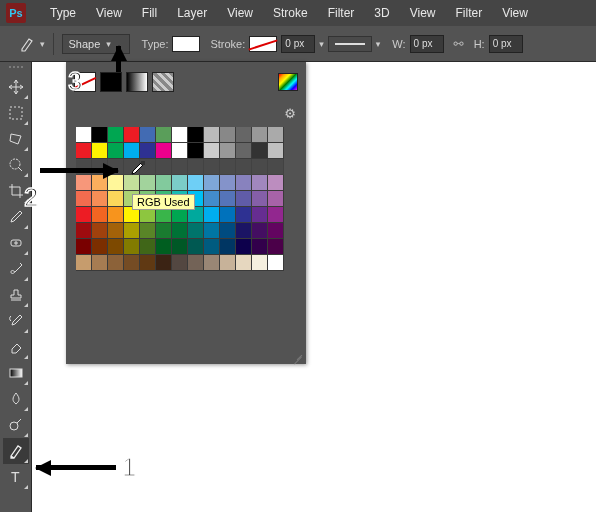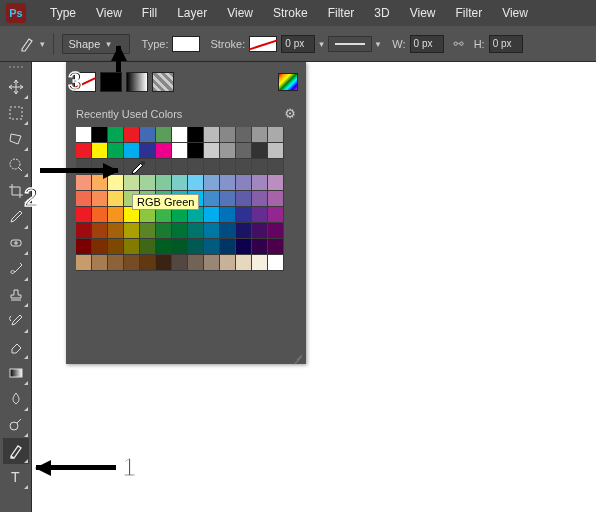--- a/index.html
+++ b/index.html
@@ -235,21 +235,20 @@
 
 <div class="swatches-panel">
   <div class="top-row">
     <div class="fs-swatch fs-none"></div>
     <div class="fs-swatch fs-solid"></div>
     <div class="fs-swatch fs-grad"></div>
     <div class="fs-swatch fs-pattern"></div>
     <div class="rainbow"></div>
   </div>
   <div class="recent-bar">
-    <span class="recent-label">Recently Used Colors</span>
     <span class="gear">⚙</span>
   </div>
   <div class="grid" id="swatch-grid">
       <div class="grid-row">
         <div class="cell" style="background: rgb(255, 255, 255);"></div>
         <div class="cell" style="background: rgb(0, 0, 0);"></div>
         <div class="cell" style="background: rgb(0, 166, 81);"></div>
         <div class="cell" style="background: rgb(237, 28, 36);"></div>
         <div class="cell" style="background: rgb(66, 107, 179);"></div>
         <div class="cell" style="background: rgb(90, 158, 90);"></div>
@@ -385,21 +384,21 @@
   <div class="resize-grip"></div>
 </div>
 
 <div class="eyedrop-cursor">
   <svg width="18" height="18">
       <path d="M14 2 L16 4 L7 13 L4 14 L5 11 Z" fill="#fff" stroke="#000" stroke-width="1"></path>
       <rect x="13" y="1" width="4" height="4" fill="#333"></rect>
     </svg>
 </div>
 
-<div class="tooltip">RGB Green</div>
+<div class="tooltip">RGB Used</div>
 
 <div class="callout" style="left:36px; top:452px;">
   <div class="arrow-line rev" style="width:80px;"></div>
   <span class="num" style="margin-left:6px;">1</span>
 </div>
 
 <div class="callout" style="left:24px; top:182px;">
   <span class="num">2</span>
 </div>
 <div style="position:absolute;left:40px;top:168px;z-index:50;">

